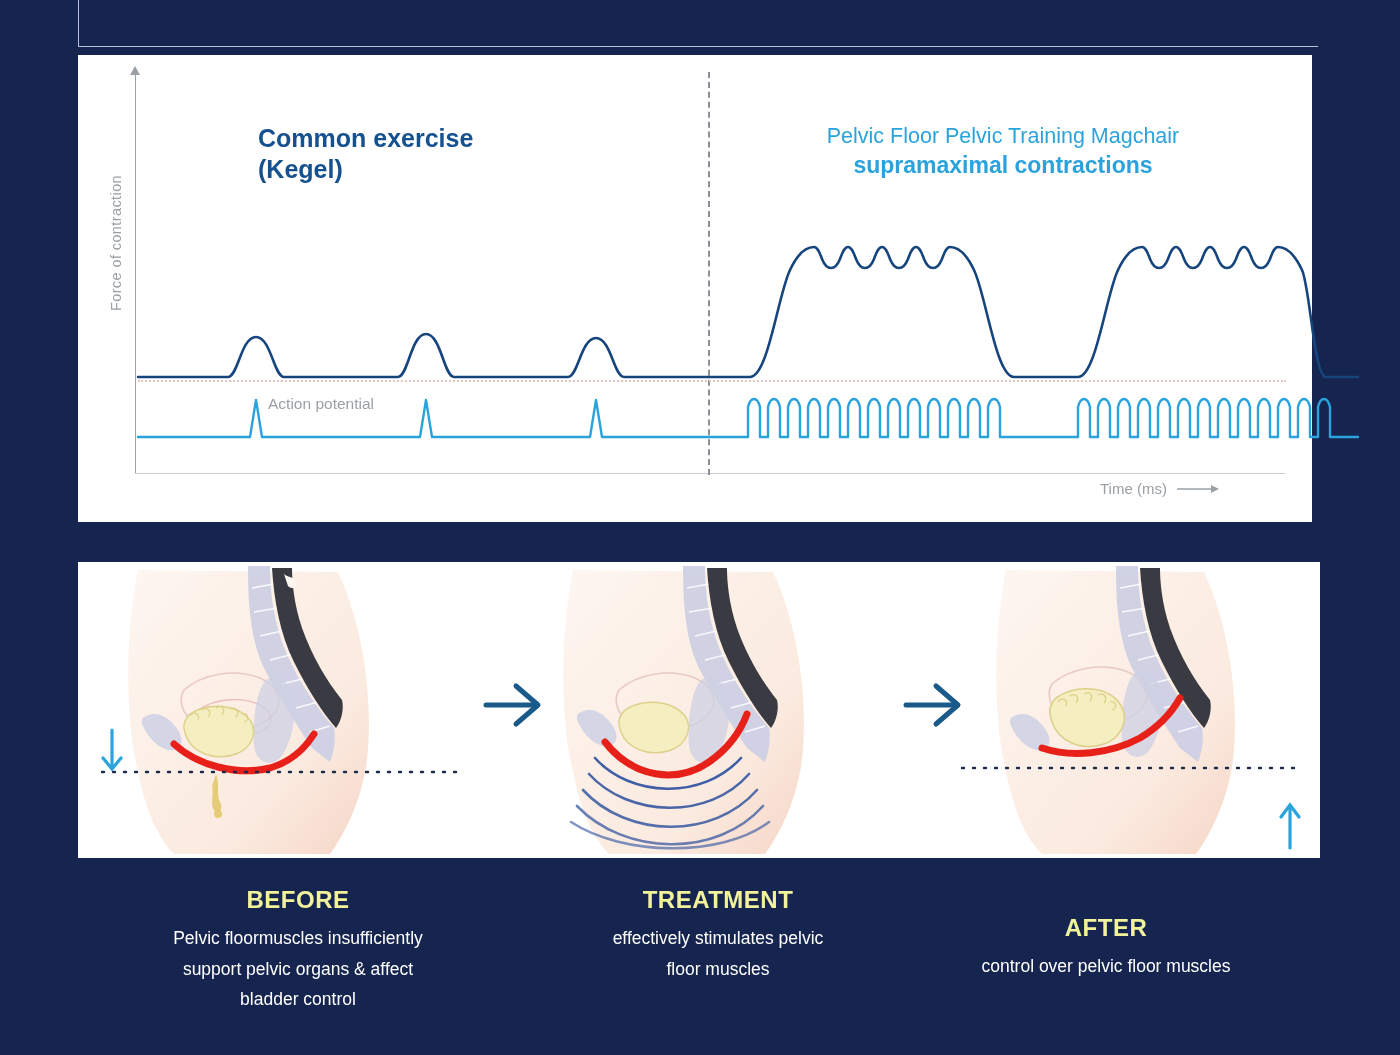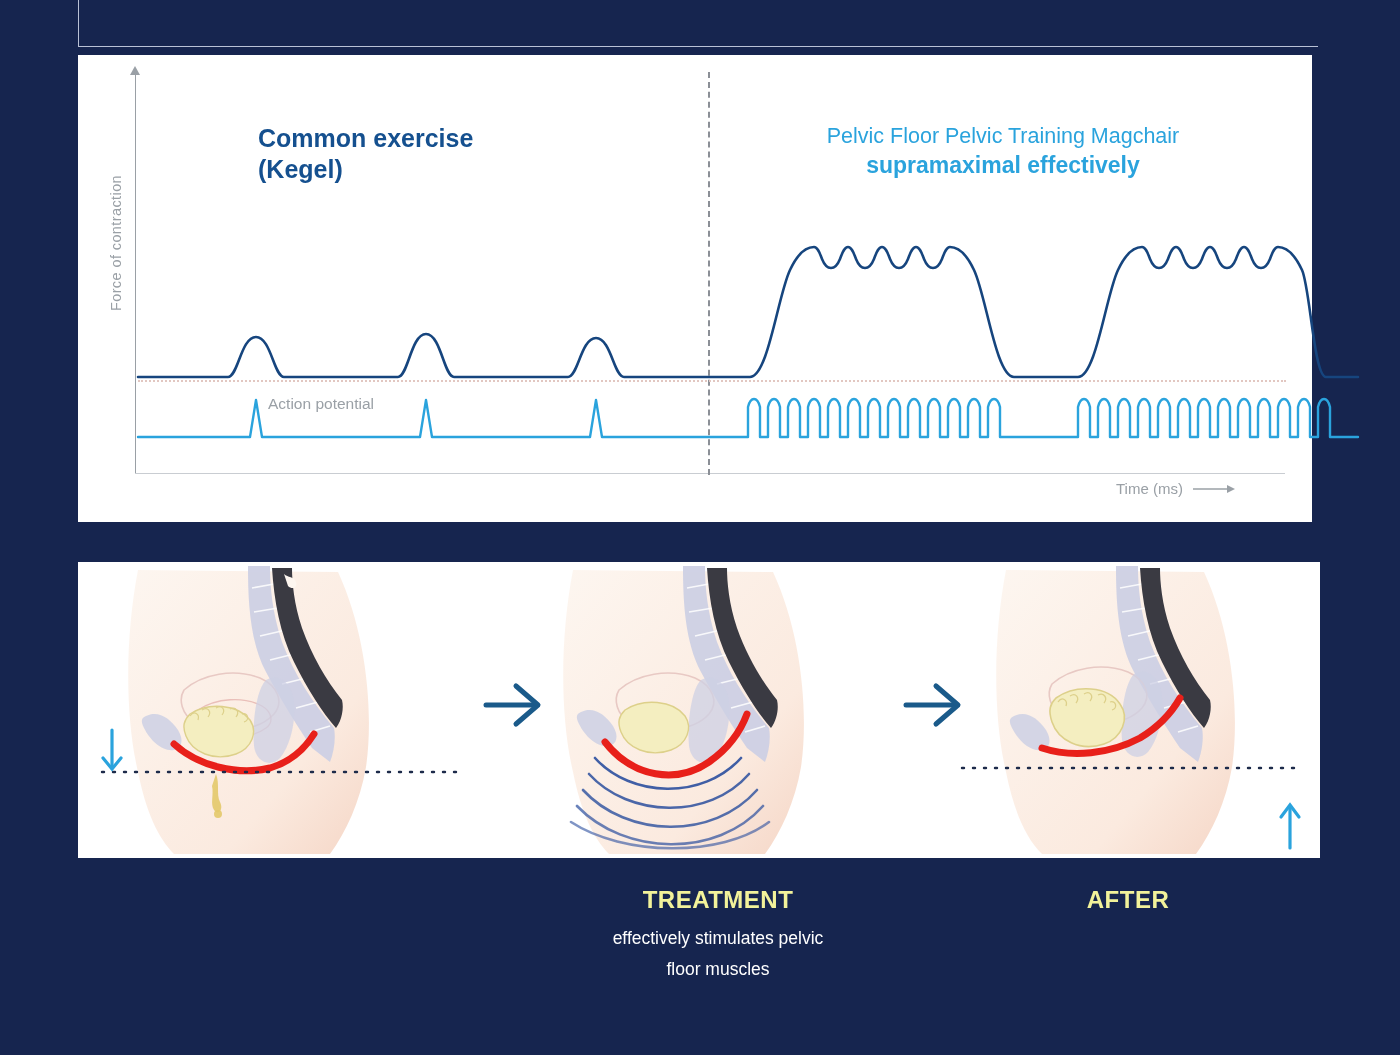--- a/index.html
+++ b/index.html
@@ -24,21 +24,21 @@
   .y-arrow{position:absolute;left:52px;top:11px;width:0;height:0;
     border-left:5px solid transparent;border-right:5px solid transparent;border-bottom:9px solid #9aa0a6;}
   .x-axis{position:absolute;left:57px;top:418px;width:1150px;height:1px;background:#c9cdd2;}
   .y-label{
     position:absolute;left:-62px;top:180px;width:200px;
     transform:rotate(-90deg);
     color:#9aa0a6;font-size:14.5px;letter-spacing:.4px;text-align:center;
     white-space:nowrap;
   }
   .x-label{
-    position:absolute;left:1022px;top:425px;color:#9aa0a6;font-size:15px;white-space:nowrap;margin-left:16px;
+    position:absolute;left:1022px;top:425px;color:#9aa0a6;font-size:15px;white-space:nowrap;
   }
   .x-label .xarrow{display:inline-block;margin-left:6px;}
   .divider{
     position:absolute;left:630px;top:17px;width:0;height:403px;
     border-left:2px dashed #8b8f96;
   }
   .title-left{
     position:absolute;left:180px;top:68px;width:340px;
     color:#15508f;font-size:25px;font-weight:bold;line-height:1.22;
   }
@@ -63,21 +63,21 @@
   .cell-c{left:880px;width:350px;}
   .arrow-big{position:absolute;top:108px;width:70px;height:70px;}
   .arrow-1{left:402px;}
   .arrow-2{left:822px;}
 
   
   .captions{position:absolute;left:78px;top:886px;width:1242px;height:160px;}
   .caption{position:absolute;top:0;text-align:center;}
   .cap-1{left:30px;width:380px;}
   .cap-2{left:440px;width:400px;}
-  .cap-3{left:850px;width:400px;}
+  .cap-3{left:828px;width:400px;margin-top:28px;}
   .cap-title{
     color:#f2f29a;font-size:24px;font-weight:bold;letter-spacing:.5px;margin-bottom:9px;
   }
   .cap-body{color:#ffffff;font-size:17.5px;line-height:1.75;}
 </style>
 </head>
 <body>
 
 <div class="frame-line-v"></div>
 <div class="frame-line-h"></div>
@@ -103,21 +103,21 @@
 
     <div class="divider"></div>
 
     <div class="title-left">
       <span>Common exercise</span><br>
       <span>(Kegel)</span>
     </div>
 
     <div class="title-right">
       <span>Pelvic Floor Pelvic Training Magchair</span>
-      <span class="ln2">supramaximal effectively</span>
+      <span class="ln2">supramaximal contractions</span>
     </div>
 
     <div class="baseline-dots"></div>
 
     <svg class="wave">
       <path d="M60 322
                L150 322
                C160 322 163 282 178 282 C193 282 196 322 206 322
                L320 322
                C330 322 333 279 348 279 C363 279 366 322 376 322
@@ -369,27 +369,36 @@
       <line x1="4" y1="206" x2="340" y2="206" stroke="#1d2b4a" stroke-width="2.4" stroke-dasharray="2 9" stroke-linecap="round"></line>
       <g stroke="#2aa3dd" stroke-width="3.2" fill="none" stroke-linecap="round">
         <line x1="332" y1="286" x2="332" y2="244"></line>
         <polyline points="323,255 332,243 341,255"></polyline>
       </g>
     </svg>
   </div>
 </div>
 
 <div class="captions">
+  <div class="caption cap-1">
+    <div class="cap-title">BEFORE</div>
+    <div class="cap-body">
+      <div>Pelvic floormuscles insufficiently</div>
+      <div>support pelvic organs &amp; affect</div>
+      <div>bladder control</div>
+    </div>
+  </div>
 
   <div class="caption cap-2">
     <div class="cap-title">TREATMENT</div>
     <div class="cap-body">
       <div>effectively stimulates pelvic</div>
       <div>floor muscles</div>
     </div>
   </div>
 
   <div class="caption cap-3">
     <div class="cap-title">AFTER</div>
     <div class="cap-body">
+      <div>control over pelvic floor muscles</div>
     </div>
   </div>
 </div>
 
 </body></html>

